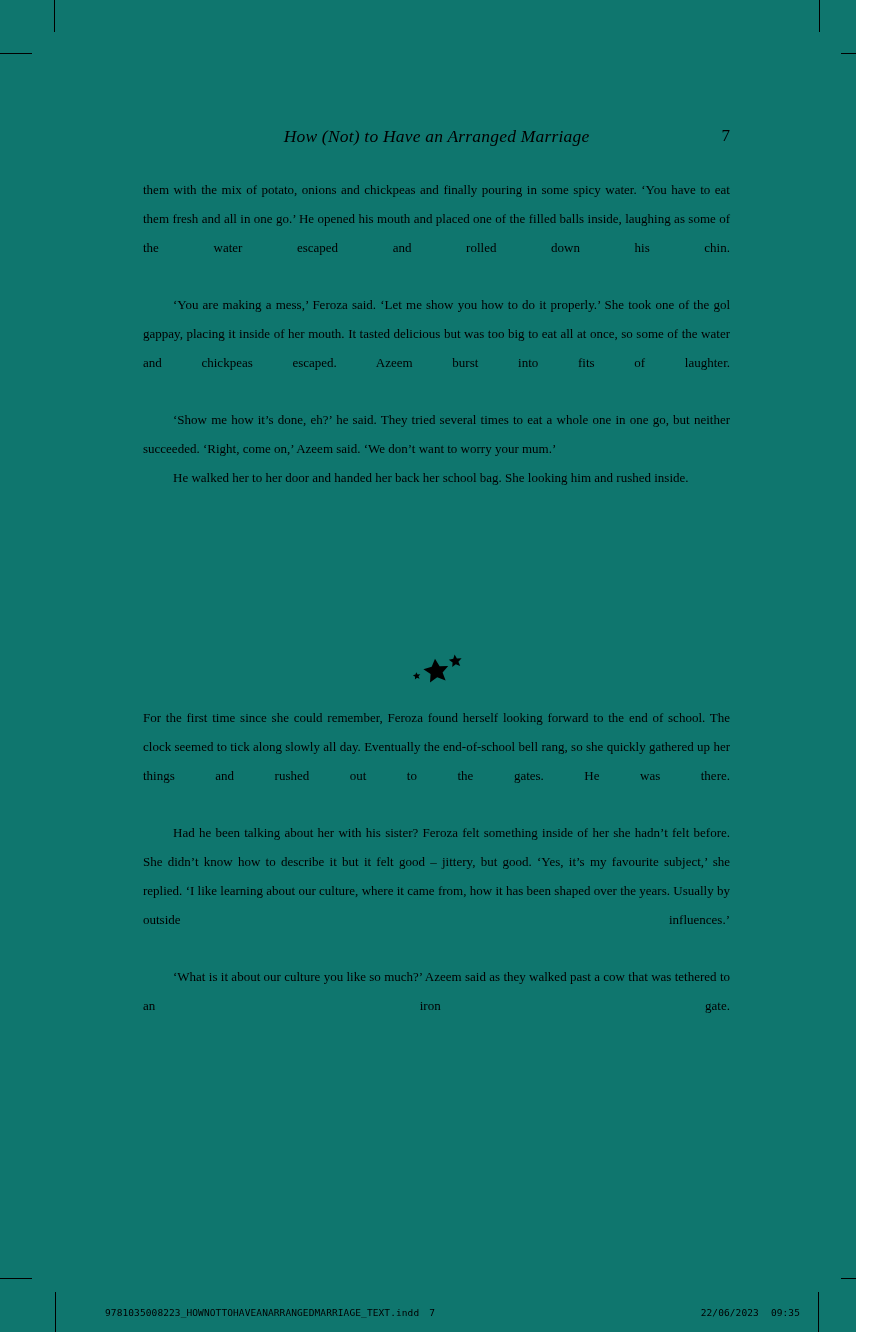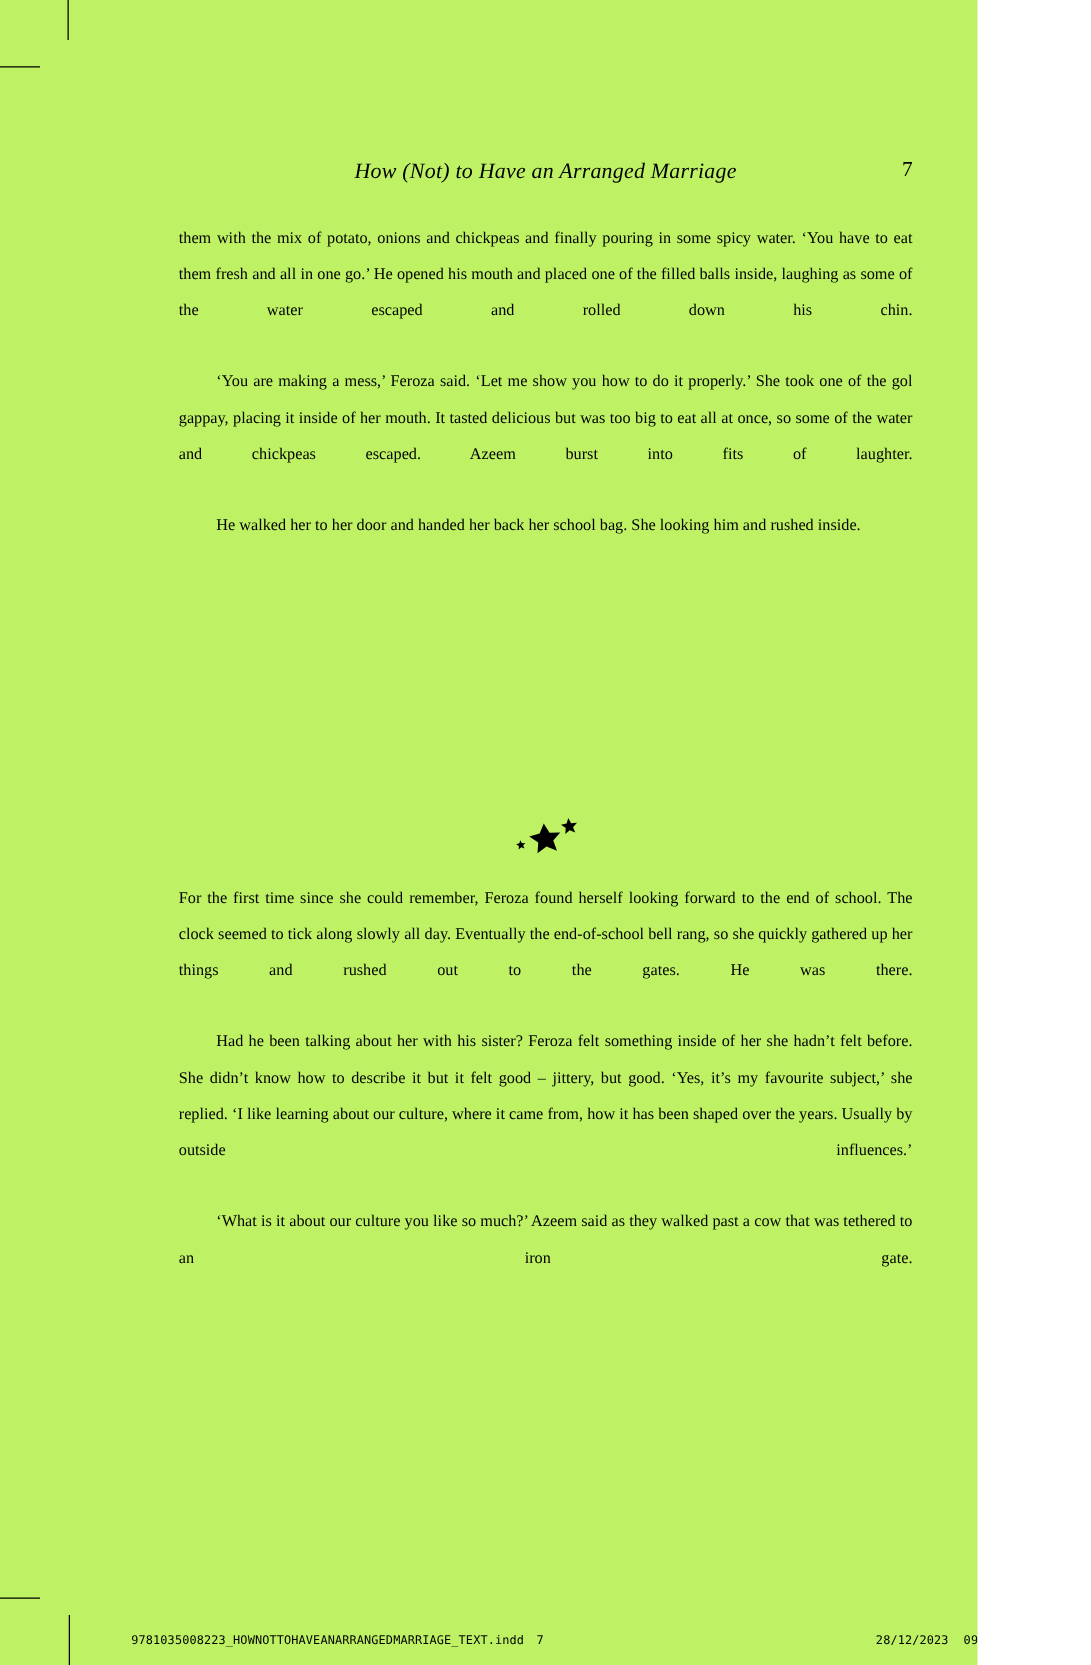--- a/index.html
+++ b/index.html
@@ -4,23 +4,23 @@
 <title>Book Page</title>
 <style>
   html, body {
     margin: 0;
     padding: 0;
     background: #ffffff;
   }
 
   #page {
     position: relative;
-    width: 782px;
+    width: 856px;
     height: 1332px;
-    background: #bef264;
+    background: #0f766e;
     overflow: hidden;
     font-family: "Liberation Serif", "DejaVu Serif", serif;
     color: #000000;
   }
 
   
   .crop-mark {
     position: absolute;
     background: #000000;
   }
@@ -145,20 +145,21 @@
     <span class="running-head-title">How (Not) to Have an Arranged Marriage</span>
     <span class="folio">7</span>
   </div>
 
   <div class="text-block">
 
     <p class="para no-indent">them with the mix of potato, onions and chickpeas and finally pouring in some spicy water. ‘You have to eat them fresh and all in one go.’ He opened his mouth and placed one of the filled balls inside, laughing as some of the water escaped and rolled down his chin.</p>
 
     <p class="para">‘You are making a mess,’ Feroza said. ‘Let me show you how to do it properly.’ She took one of the gol gappay, placing it inside of her mouth. It tasted delicious but was too big to eat all at once, so some of the water and chickpeas escaped. Azeem burst into fits of laughter.</p>
 
+    <p class="para ragged-last">‘Show me how it’s done, eh?’ he said. They tried several times to eat a whole one in one go, but neither succeeded. ‘Right, come on,’ Azeem said. ‘We don’t want to worry your mum.’</p>
 
     <p class="para ragged-last">He walked her to her door and handed her back her school bag. She looking him and rushed inside.</p>
   </div>
 
   <div class="ornament">
     <svg width="56" height="32" viewBox="0 0 56 32">
 
       <path fill="#000000" d="M7.2 20.2 L8.6 22.6 L11.3 22.3 L9.5 24.3 L10.6 26.8 L8.0 25.8 L5.9 27.5 L6.1 24.8 L3.9 23.3 L6.5 22.6 Z"></path>
 
       <path fill="#000000" d="M26.0 6.8 L30.6 14.2 L39.2 14.0 L33.6 20.4 L36.6 28.6 L28.2 25.2 L21.0 30.6 L21.6 22.0 L14.4 17.2 L22.7 14.7 Z"></path>
@@ -176,17 +177,17 @@
 
     <p class="para">‘What is it about our culture you like so much?’ Azeem said as they walked past a cow that was tethered to an iron gate.</p>
 
   </div>
 
   <div class="slug">
     <div class="slug-left">
       <span>9781035008223_HOWNOTTOHAVEANARRANGEDMARRIAGE_TEXT.indd</span><span class="slug-page">7</span>
     </div>
     <div class="slug-right">
-      <span>28/12/2023</span><span class="slug-time">09:35</span>
+      <span>22/06/2023</span><span class="slug-time">09:35</span>
     </div>
   </div>
 
 </div>
 
 </body></html>

